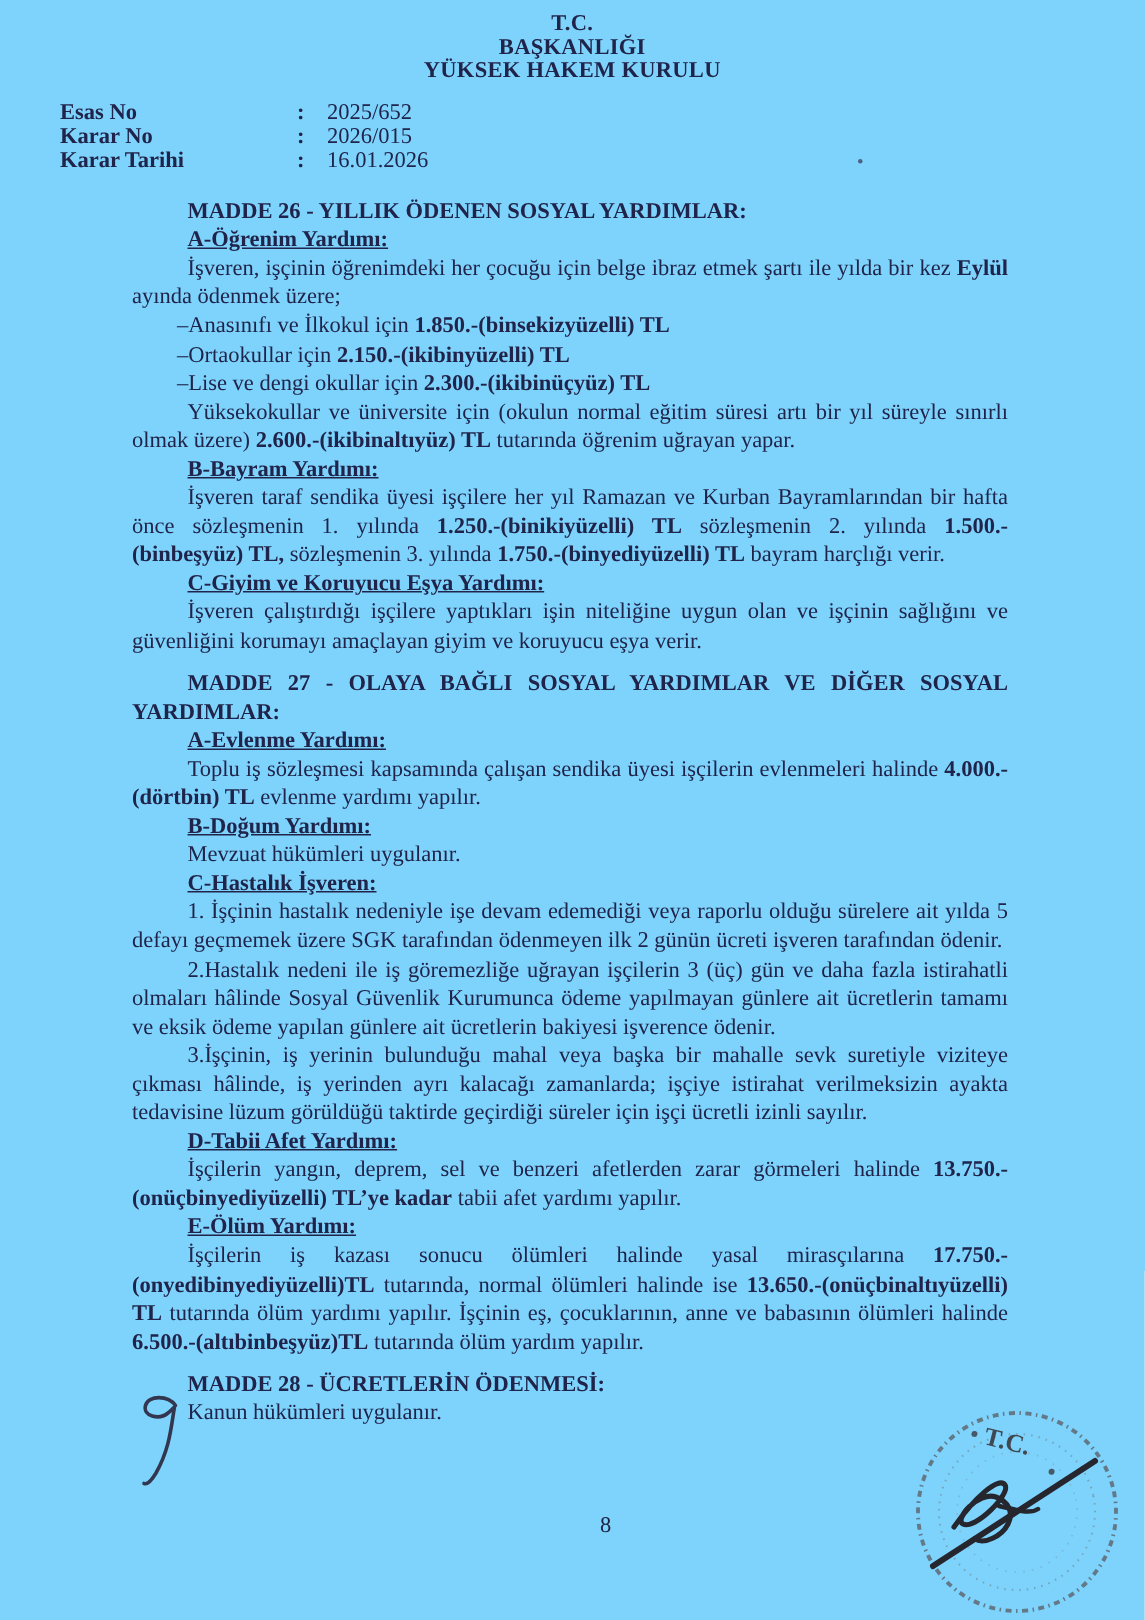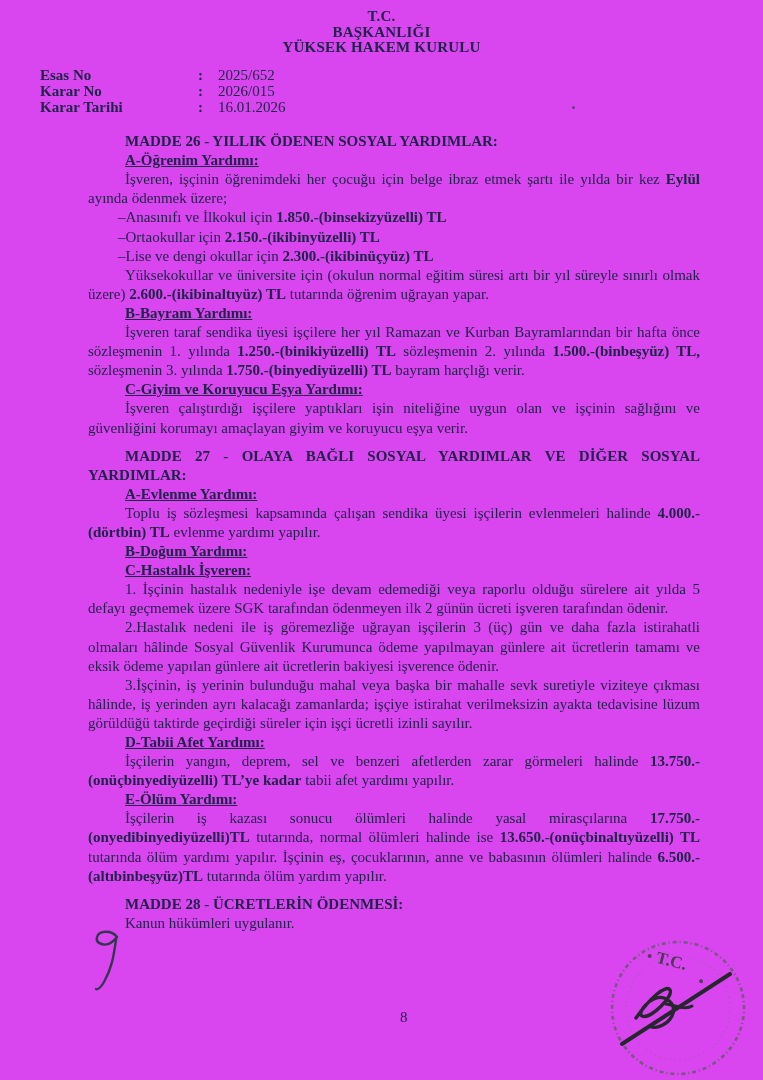--- a/index.html
+++ b/index.html
@@ -1,21 +1,21 @@
 <!DOCTYPE html>
 <html><head>
 <meta charset="utf-8">
 <style>
   html, body { margin: 0; padding: 0; background: #e8e8e8; }
   .page {
     position: relative;
     width: 763px;
     height: 1080px;
     margin: 0 auto;
-    background: #d946ef;
+    background: #7dd3fc;
     overflow: hidden;
     font-family: "Liberation Serif", "DejaVu Serif", serif;
     color: #20244a;
     box-sizing: border-box;
   }
   
   .doc-header {
     padding-top: 9px;
     text-align: center;
     font-weight: 700;
@@ -29,21 +29,21 @@
     font-size: 15px;
     line-height: 16.2px;
   }
   .meta-row { display: flex; }
   .meta-label { font-weight: 700; width: 158px; }
   .meta-sep { font-weight: 700; width: 20px; }
   .meta-value { font-weight: 400; }
   
   .doc-body {
     margin-top: 17px;
-    padding: 0 63px 0 88px;
+    padding: 0 91px 0 88px;
     font-size: 15px;
     line-height: 19.1px;
   }
   .doc-body p { margin: 0; }
   .para, .madde-heading { text-align: justify; text-indent: 37px; }
   .sub-heading { text-indent: 37px; text-decoration: underline; }
   .list-item { text-indent: 30px; }
   .spacer { height: 9px; }
   .b { font-weight: 700; }
   
@@ -101,20 +101,21 @@
       <p class="para"><span>Yüksekokullar ve üniversite için (okulun normal eğitim süresi artı bir yıl süreyle sınırlı olmak üzere) </span><span class="b">2.600.-(ikibinaltıyüz) TL</span><span> tutarında öğrenim uğrayan yapar.</span></p>
       <p class="sub-heading"><span class="b">B-Bayram Yardımı:</span></p>
       <p class="para"><span>İşveren taraf sendika üyesi işçilere her yıl Ramazan ve Kurban Bayramlarından bir hafta önce sözleşmenin 1. yılında </span><span class="b">1.250.-(binikiyüzelli) TL</span><span> sözleşmenin 2. yılında </span><span class="b">1.500.-(binbeşyüz) TL,</span><span> sözleşmenin 3. yılında </span><span class="b">1.750.-(binyediyüzelli) TL</span><span> bayram harçlığı verir.</span></p>
       <p class="sub-heading"><span class="b">C-Giyim ve Koruyucu Eşya Yardımı:</span></p>
       <p class="para"><span>İşveren çalıştırdığı işçilere yaptıkları işin niteliğine uygun olan ve işçinin sağlığını ve güvenliğini korumayı amaçlayan giyim ve koruyucu eşya verir.</span></p>
       <div class="spacer"></div>
       <p class="madde-heading"><span class="b">MADDE 27 - OLAYA BAĞLI SOSYAL YARDIMLAR VE DİĞER SOSYAL YARDIMLAR:</span></p>
       <p class="sub-heading"><span class="b">A-Evlenme Yardımı:</span></p>
       <p class="para"><span>Toplu iş sözleşmesi kapsamında çalışan sendika üyesi işçilerin evlenmeleri halinde </span><span class="b">4.000.-(dörtbin) TL</span><span> evlenme yardımı yapılır.</span></p>
       <p class="sub-heading"><span class="b">B-Doğum Yardımı:</span></p>
+      <p class="para"><span>Mevzuat hükümleri uygulanır.</span></p>
       <p class="sub-heading"><span class="b">C-Hastalık İşveren:</span></p>
       <p class="para"><span>1. İşçinin hastalık nedeniyle işe devam edemediği veya raporlu olduğu sürelere ait yılda 5 defayı geçmemek üzere SGK tarafından ödenmeyen ilk 2 günün ücreti işveren tarafından ödenir.</span></p>
       <p class="para"><span>2.Hastalık nedeni ile iş göremezliğe uğrayan işçilerin 3 (üç) gün ve daha fazla istirahatli olmaları hâlinde Sosyal Güvenlik Kurumunca ödeme yapılmayan günlere ait ücretlerin tamamı ve eksik ödeme yapılan günlere ait ücretlerin bakiyesi işverence ödenir.</span></p>
       <p class="para"><span>3.İşçinin, iş yerinin bulunduğu mahal veya başka bir mahalle sevk suretiyle viziteye çıkması hâlinde, iş yerinden ayrı kalacağı zamanlarda; işçiye istirahat verilmeksizin ayakta tedavisine lüzum görüldüğü taktirde geçirdiği süreler için işçi ücretli izinli sayılır.</span></p>
       <p class="sub-heading"><span class="b">D-Tabii Afet Yardımı:</span></p>
       <p class="para"><span>İşçilerin yangın, deprem, sel ve benzeri afetlerden zarar görmeleri halinde </span><span class="b">13.750.-(onüçbinyediyüzelli) TL’ye kadar</span><span> tabii afet yardımı yapılır.</span></p>
       <p class="sub-heading"><span class="b">E-Ölüm Yardımı:</span></p>
       <p class="para"><span>İşçilerin iş kazası sonucu ölümleri halinde yasal mirasçılarına </span><span class="b">17.750.-(onyedibinyediyüzelli)TL</span><span> tutarında, normal ölümleri halinde ise </span><span class="b">13.650.-(onüçbinaltıyüzelli) TL</span><span> tutarında ölüm yardımı yapılır. İşçinin eş, çocuklarının, anne ve babasının ölümleri halinde </span><span class="b">6.500.-(altıbinbeşyüz)TL</span><span> tutarında ölüm yardım yapılır.</span></p>
       <div class="spacer"></div>
       <p class="madde-heading"><span class="b">MADDE 28 - ÜCRETLERİN ÖDENMESİ:</span></p>

